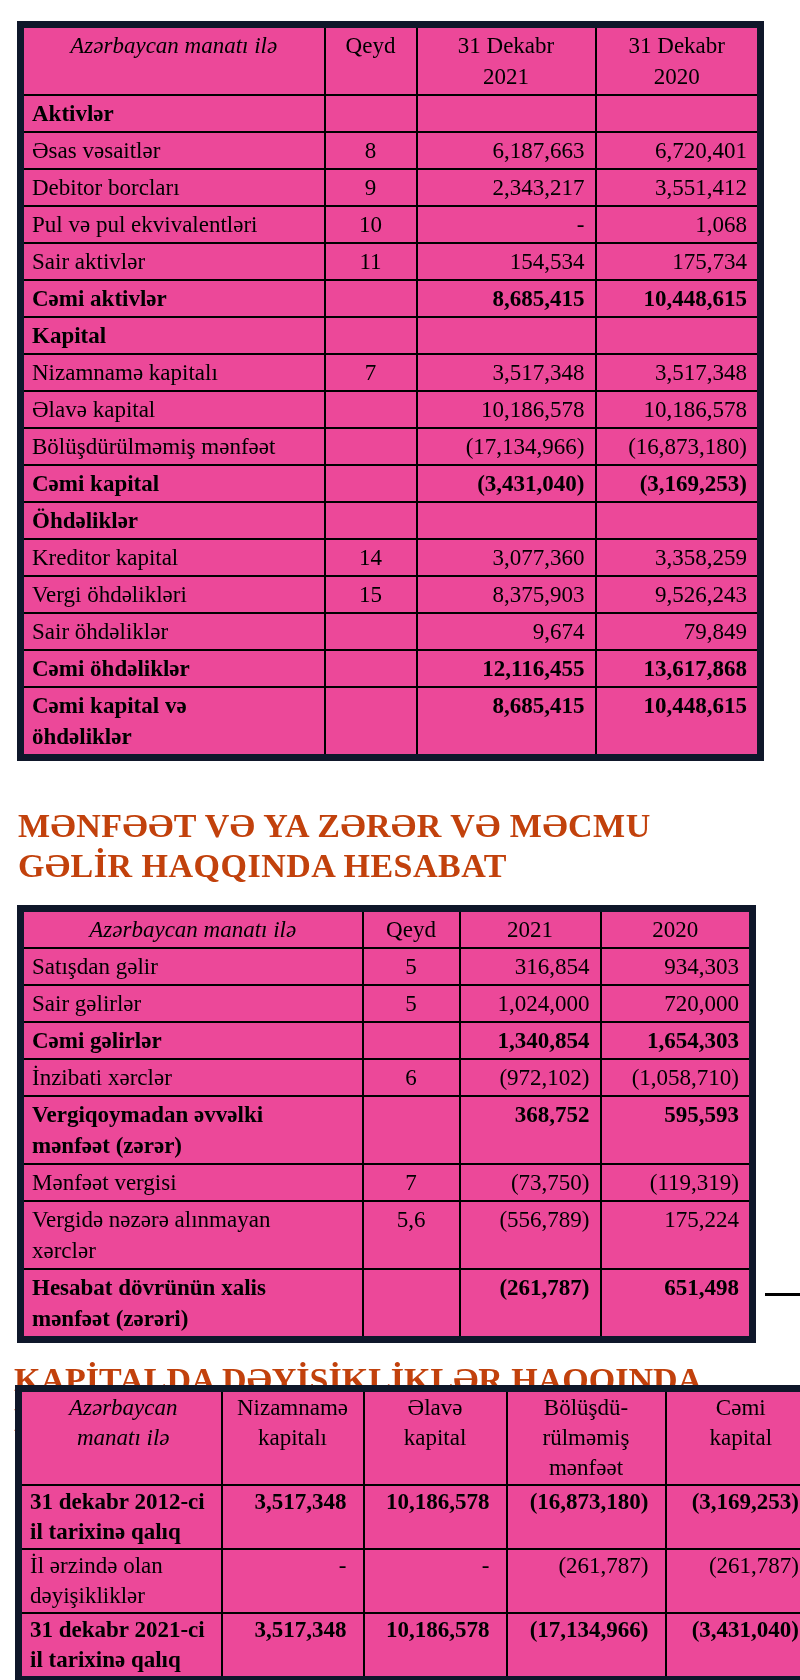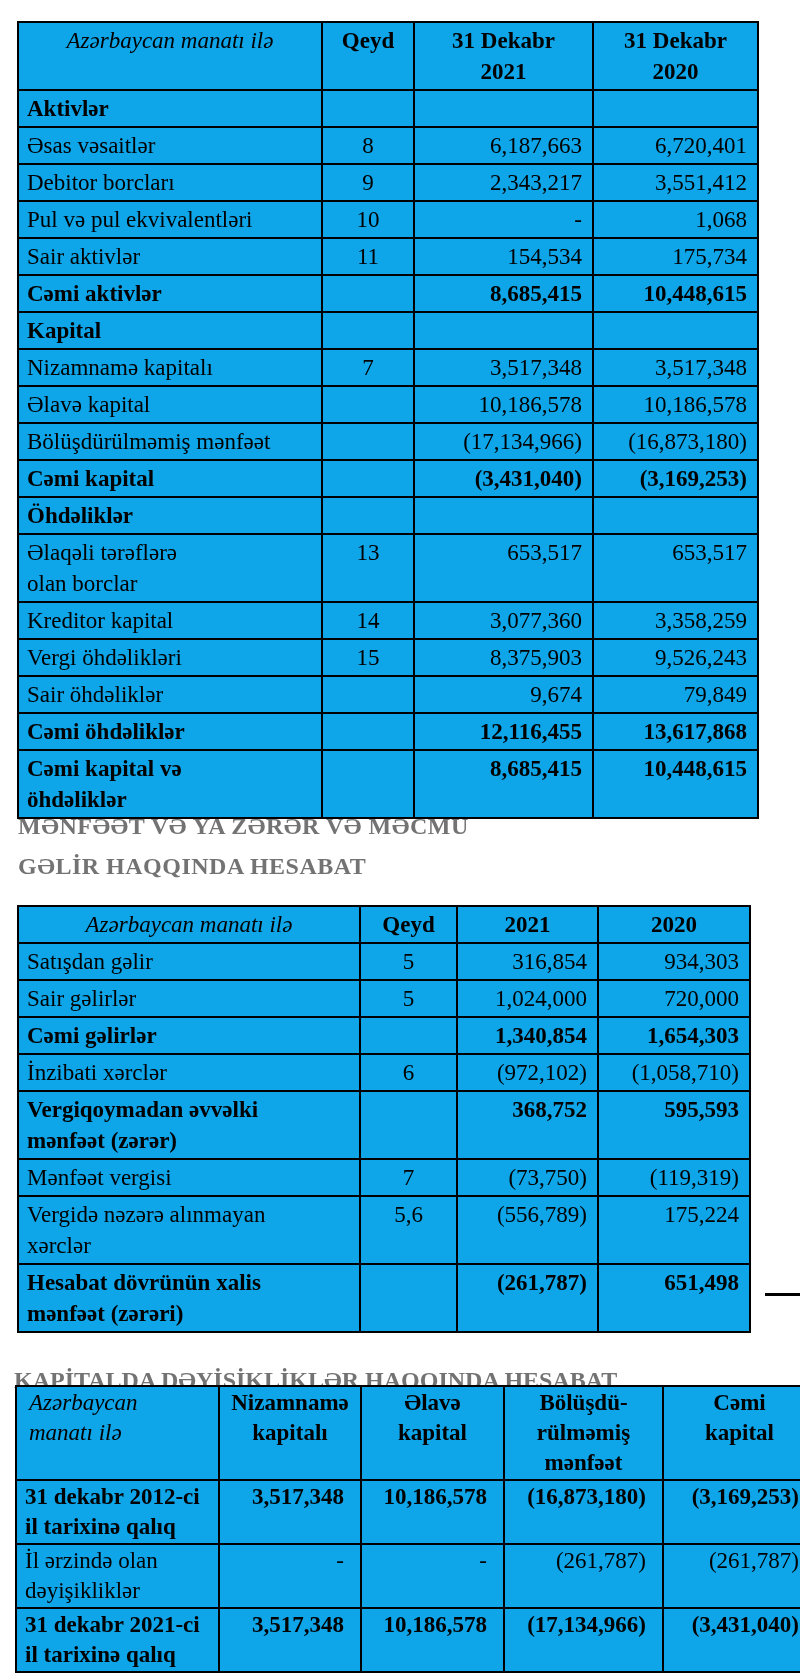--- a/index.html
+++ b/index.html
@@ -1,39 +1,39 @@
 <!DOCTYPE html>
 <html><head>
 <meta charset="utf-8">
 <style>
   html,body{margin:0;padding:0;background:#ffffff;}
   .sheet{
     position:relative;width:800px;height:1680px;background:#ffffff;overflow:hidden;
     font-family:"Liberation Serif","DejaVu Serif",serif;color:#000;
   }
-  table.t{position:absolute;border-collapse:collapse;table-layout:fixed;background:#0ea5e9;border:1px solid #0f172a;}
+  table.t{position:absolute;border-collapse:collapse;table-layout:fixed;background:#ec4899;border:7px solid #0f172a;}
   .t td{
     border:2px solid #000;font-size:23px;line-height:31px;vertical-align:top;
     padding:2px 8px;white-space:pre-line;overflow:hidden;
   }
   .t .lbl{text-align:left;margin-top:14px;}
   .t .qeyd{text-align:center;}
   .t .num{text-align:right;padding-right:10px;}
-  .t .hc{font-weight:bold;text-align:center;margin-left:41px;}
+  .t .hc{font-weight:normal;text-align:center;margin-left:41px;}
   .t .hlabel{font-style:italic;text-align:center;font-weight:normal;}
   tr.b td{font-weight:bold;}
   .t1{top:21px;left:17px;width:740px;}
   .t2{top:905px;left:17px;width:732px;}
   .t3{top:1385px;left:15px;width:800px;}
   .t3 td{line-height:30px;padding:1px 8px;}
-  .t3 .hlabel{text-align:left;padding-left:12px;}
+  .t3 .hlabel{text-align:center;padding-left:12px;}
   .t3 .num{padding-right:16px;}
   .title{
-    position:absolute;left:18px;font-weight:bold;font-size:24px;line-height:40px;
-    white-space:pre-line;letter-spacing:0.5px;color:#737373;
+    position:absolute;left:18px;font-weight:bold;font-size:34px;line-height:40px;
+    white-space:pre-line;letter-spacing:0.5px;color:#c2410c;
   }
   .title-income{top:806px;}
   .title-equity{top:1360px;left:14px;letter-spacing:0px;}
   .edge-dash{position:absolute;top:1293px;left:765px;width:35px;height:3px;background:#000;}
 </style>
 </head>
 <body>
 
 <div class="sheet">
 
@@ -119,27 +119,20 @@
           <td class="lbl">Cəmi kapital</td>
           <td class="qeyd"></td>
           <td class="num">(3,431,040)</td>
           <td class="num">(3,169,253)</td>
         </tr>
         <tr class="b">
           <td class="lbl">Öhdəliklər</td>
           <td class="qeyd"></td>
           <td class="num"></td>
           <td class="num"></td>
-        </tr>
-        <tr>
-          <td class="lbl">Əlaqəli tərəflərə
-olan borclar</td>
-          <td class="qeyd">13</td>
-          <td class="num">653,517</td>
-          <td class="num">653,517</td>
         </tr>
         <tr>
           <td class="lbl">Kreditor kapital</td>
           <td class="qeyd">14</td>
           <td class="num">3,077,360</td>
           <td class="num">3,358,259</td>
         </tr>
         <tr>
           <td class="lbl">Vergi öhdəlikləri</td>
           <td class="qeyd">15</td>

